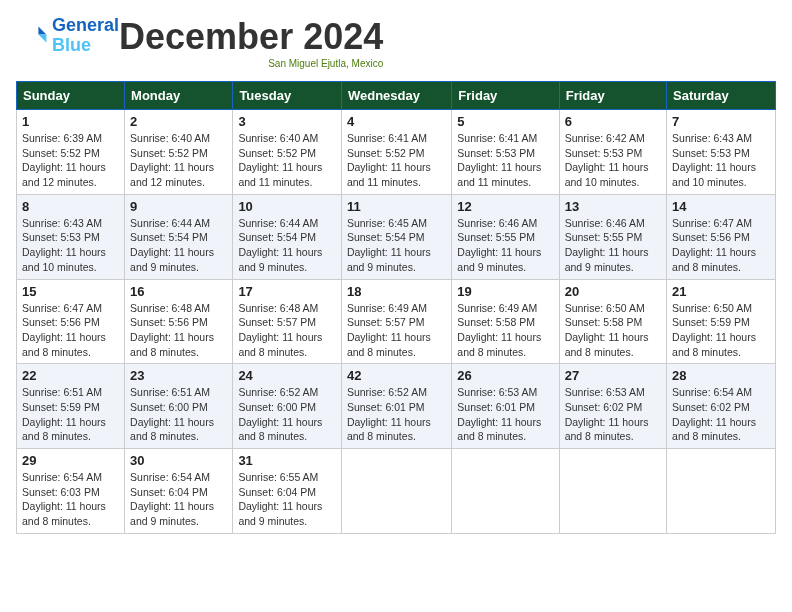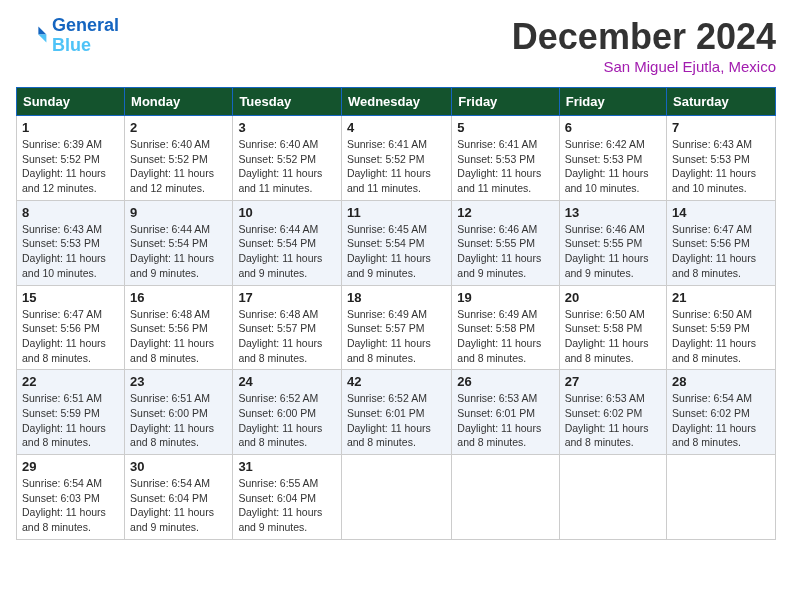--- a/index.html
+++ b/index.html
@@ -5,21 +5,21 @@
     * { box-sizing: border-box; margin: 0; padding: 0; }
     body {
       font-family: Arial, sans-serif;
       background: #fff;
       width: 792px;
       min-height: 612px;
       padding: 16px;
     }
     .header {
       display: flex;
-      justify-content: space-between;
+      justify-content: flex-start;
       align-items: flex-start;
       margin-bottom: 12px;
     }
     .logo {
       display: flex;
       align-items: center;
       gap: 4px;
     }
     .logo-text {
       font-size: 18px;
@@ -36,22 +36,22 @@
     }
     .title-block {
       text-align: right;
     }
     .month-title {
       font-size: 36px;
       font-weight: bold;
       color: #333;
     }
     .subtitle {
-      font-size: 15px;
-      color: #a21caf;
+      font-size: 10px;
+      color: #4d7c0f;
     }
     table {
       width: 100%;
       border-collapse: collapse;
       font-size: 11px;
     }
     thead tr th {
       background: #14532d;
       color: #fff;
       text-align: left;

